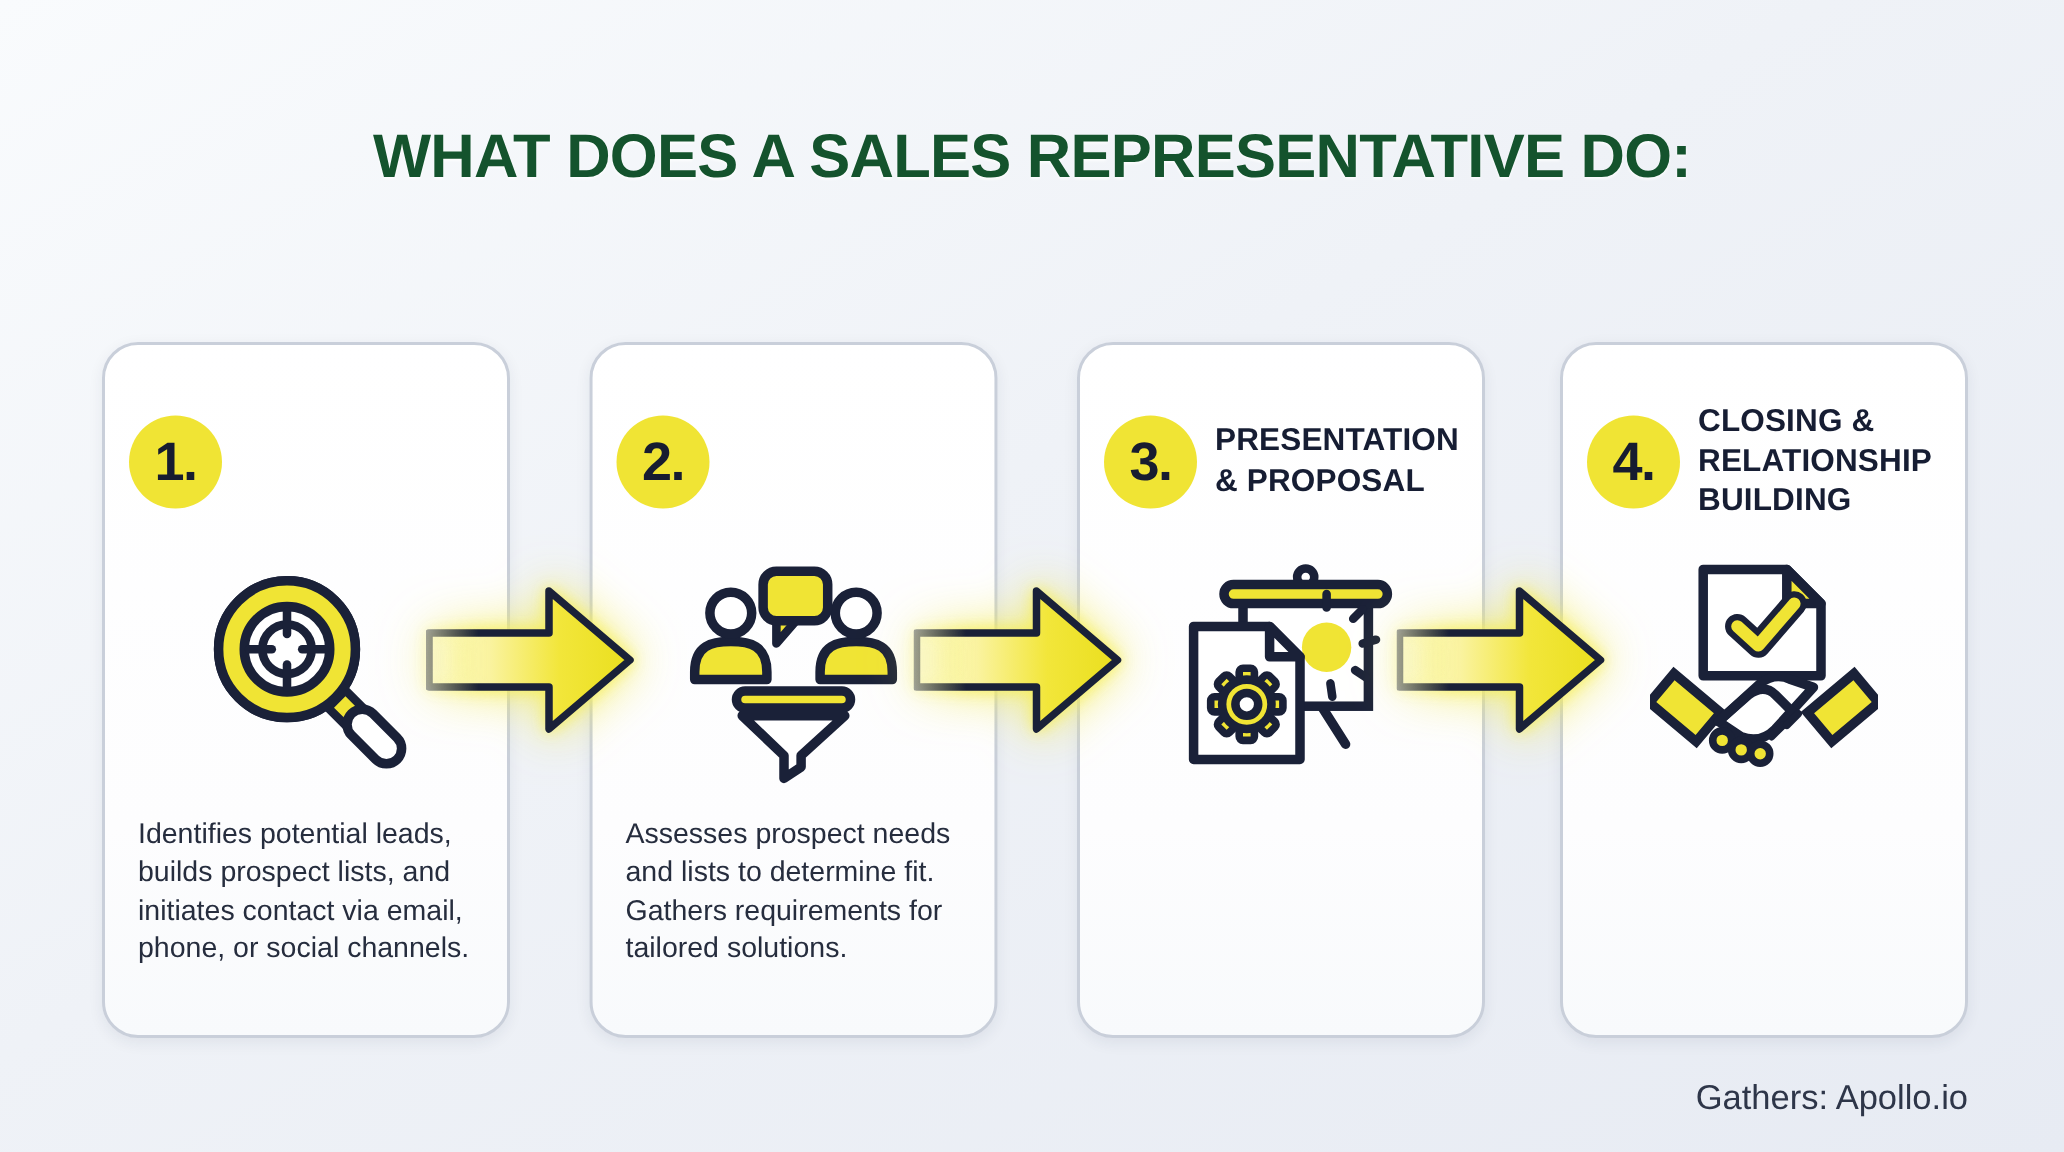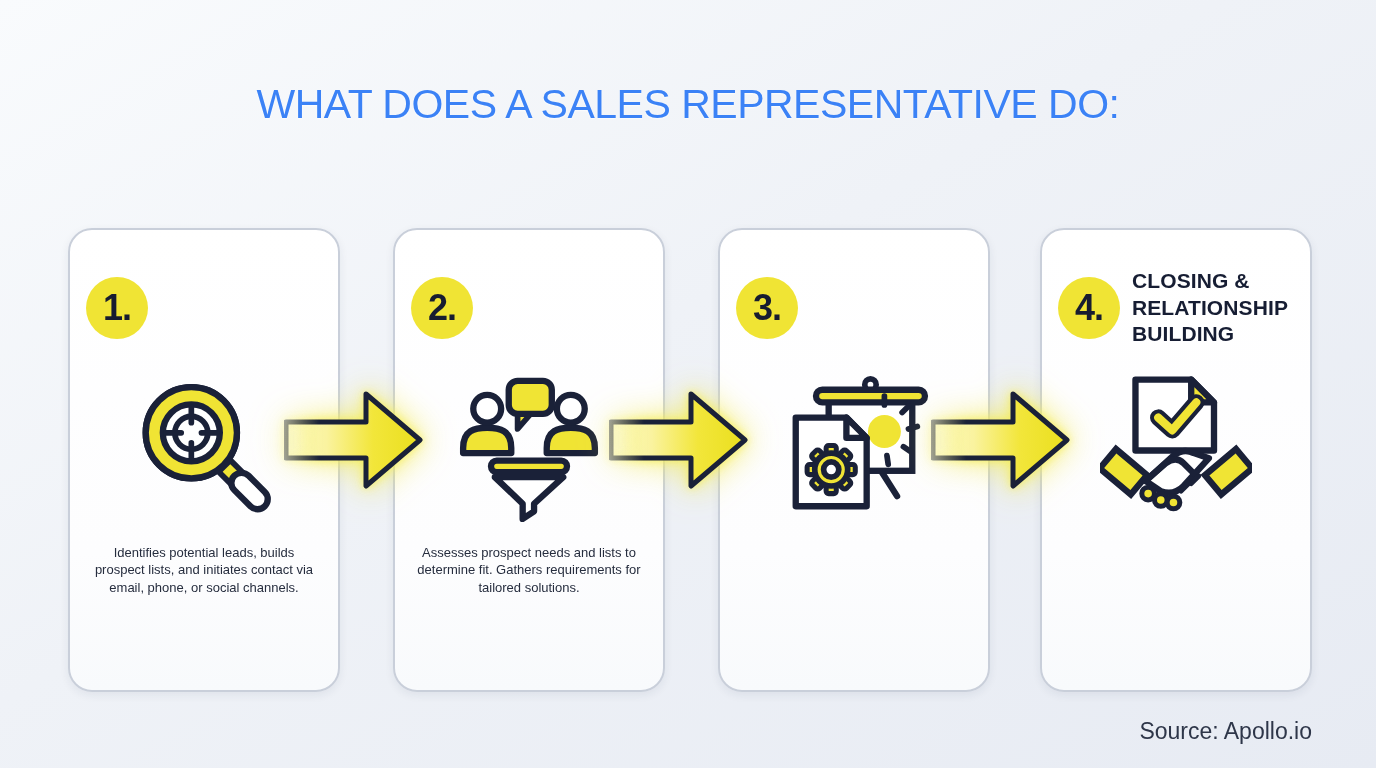--- a/index.html
+++ b/index.html
@@ -6,21 +6,21 @@
   body{
     width:1376px;height:768px;overflow:hidden;
     font-family:"Liberation Sans","DejaVu Sans",sans-serif;
     background:linear-gradient(150deg,#f9fbfd 0%,#eff2f7 45%,#e7ebf3 100%);
   }
   .canvas{position:relative;width:1376px;height:768px;}
 
   
   .title{
     position:absolute;top:52px;left:0;width:1376px;
-    text-align:center;color:#3b82f6;font-weight:400;
+    text-align:center;color:#14532d;font-weight:700;
     font-size:41px;line-height:1.24;letter-spacing:-0.5px;
     text-shadow:0 1px 2px rgba(255,255,255,.8);
   }
 
   
   .card{
     position:absolute;top:228px;width:272px;height:464px;
     background:linear-gradient(180deg,#ffffff 0%,#fdfdfe 70%,#f8fafc 100%);
     border:2px solid #c9cfda;border-radius:24px;
     box-shadow:0 3px 10px rgba(30,40,70,.07);
@@ -38,22 +38,22 @@
   .badge span{color:#171c30;font-weight:700;font-size:36px;letter-spacing:-1px;}
   .card-title{
     margin:0;color:#161d33;font-weight:700;font-size:21px;line-height:1.28;
     letter-spacing:0.1px;text-transform:uppercase;
   }
   .icon-wrap{
     height:176px;display:flex;align-items:center;justify-content:center;
     margin-top:4px;
   }
   .card-desc{
-    margin:8px 6px 0 6px;text-align:center;color:#262d3e;
-    font-size:13px;line-height:1.33;
+    margin:8px 6px 0 6px;color:#262d3e;
+    font-size:19px;line-height:1.33;
   }
 
   
   .arrow{
     position:absolute;top:388px;width:140px;height:104px;
     filter:drop-shadow(0 0 5px rgba(246,238,90,.95)) drop-shadow(0 0 16px rgba(243,234,80,.8));
     z-index:5;
   }
   .arrow-1{left:284px;} .arrow-2{left:609px;} .arrow-3{left:931px;}
 
@@ -119,20 +119,21 @@
       </svg>
     </div>
     <p class="card-desc">Assesses prospect needs and lists to determine fit. Gathers requirements for tailored solutions.</p>
   </article>
 
   <article class="card card-3">
     <div class="card-header">
       <div class="badge">
         <span>3.</span>
       </div>
+      <h2 class="card-title">PRESENTATION &amp; PROPOSAL</h2>
     </div>
     <div class="icon-wrap">
       <svg width="152" height="152" viewBox="0 0 120 120" aria-hidden="true">
         <circle cx="73" cy="10" r="4.5" fill="#ffffff" stroke="#1a2138" stroke-width="4.5"></circle>
         <line x1="80" y1="76" x2="94" y2="98" stroke="#1a2138" stroke-width="5" stroke-linecap="round"></line>
         <rect x="40" y="20" width="66" height="58" fill="#ffffff" stroke="#1a2138" stroke-width="5"></rect>
         <rect x="30" y="14" width="86" height="10" rx="5" fill="#f0e434" stroke="#1a2138" stroke-width="5"></rect>
         <circle cx="84" cy="47" r="13" fill="#f0e434"></circle>
         <g stroke="#1a2138" stroke-width="4.5" stroke-linecap="round">
           <line x1="84" y1="26" x2="84" y2="19"></line>
@@ -245,15 +246,15 @@
         <linearGradient id="amg3" x1="0" y1="0" x2="1" y2="0">
           <stop offset="0" stop-color="#666666"></stop>
           <stop offset="0.25" stop-color="#ffffff"></stop>
         </linearGradient>
         <rect x="0" y="0" width="140" height="104" fill="url(#amg3)"></rect>
       </mask>
     </defs>
     <polygon points="2,34 82,34 82,6 136,52 82,98 82,70 2,70" fill="url(#agrad3)" stroke="#1a2138" stroke-width="5" stroke-linejoin="round" mask="url(#amask3)"></polygon>
   </svg>
 
-  <div class="source">Source: Apollo.io</div>
+  <div class="source">Gathers: Apollo.io</div>
 
 </div>
 
 </body></html>

